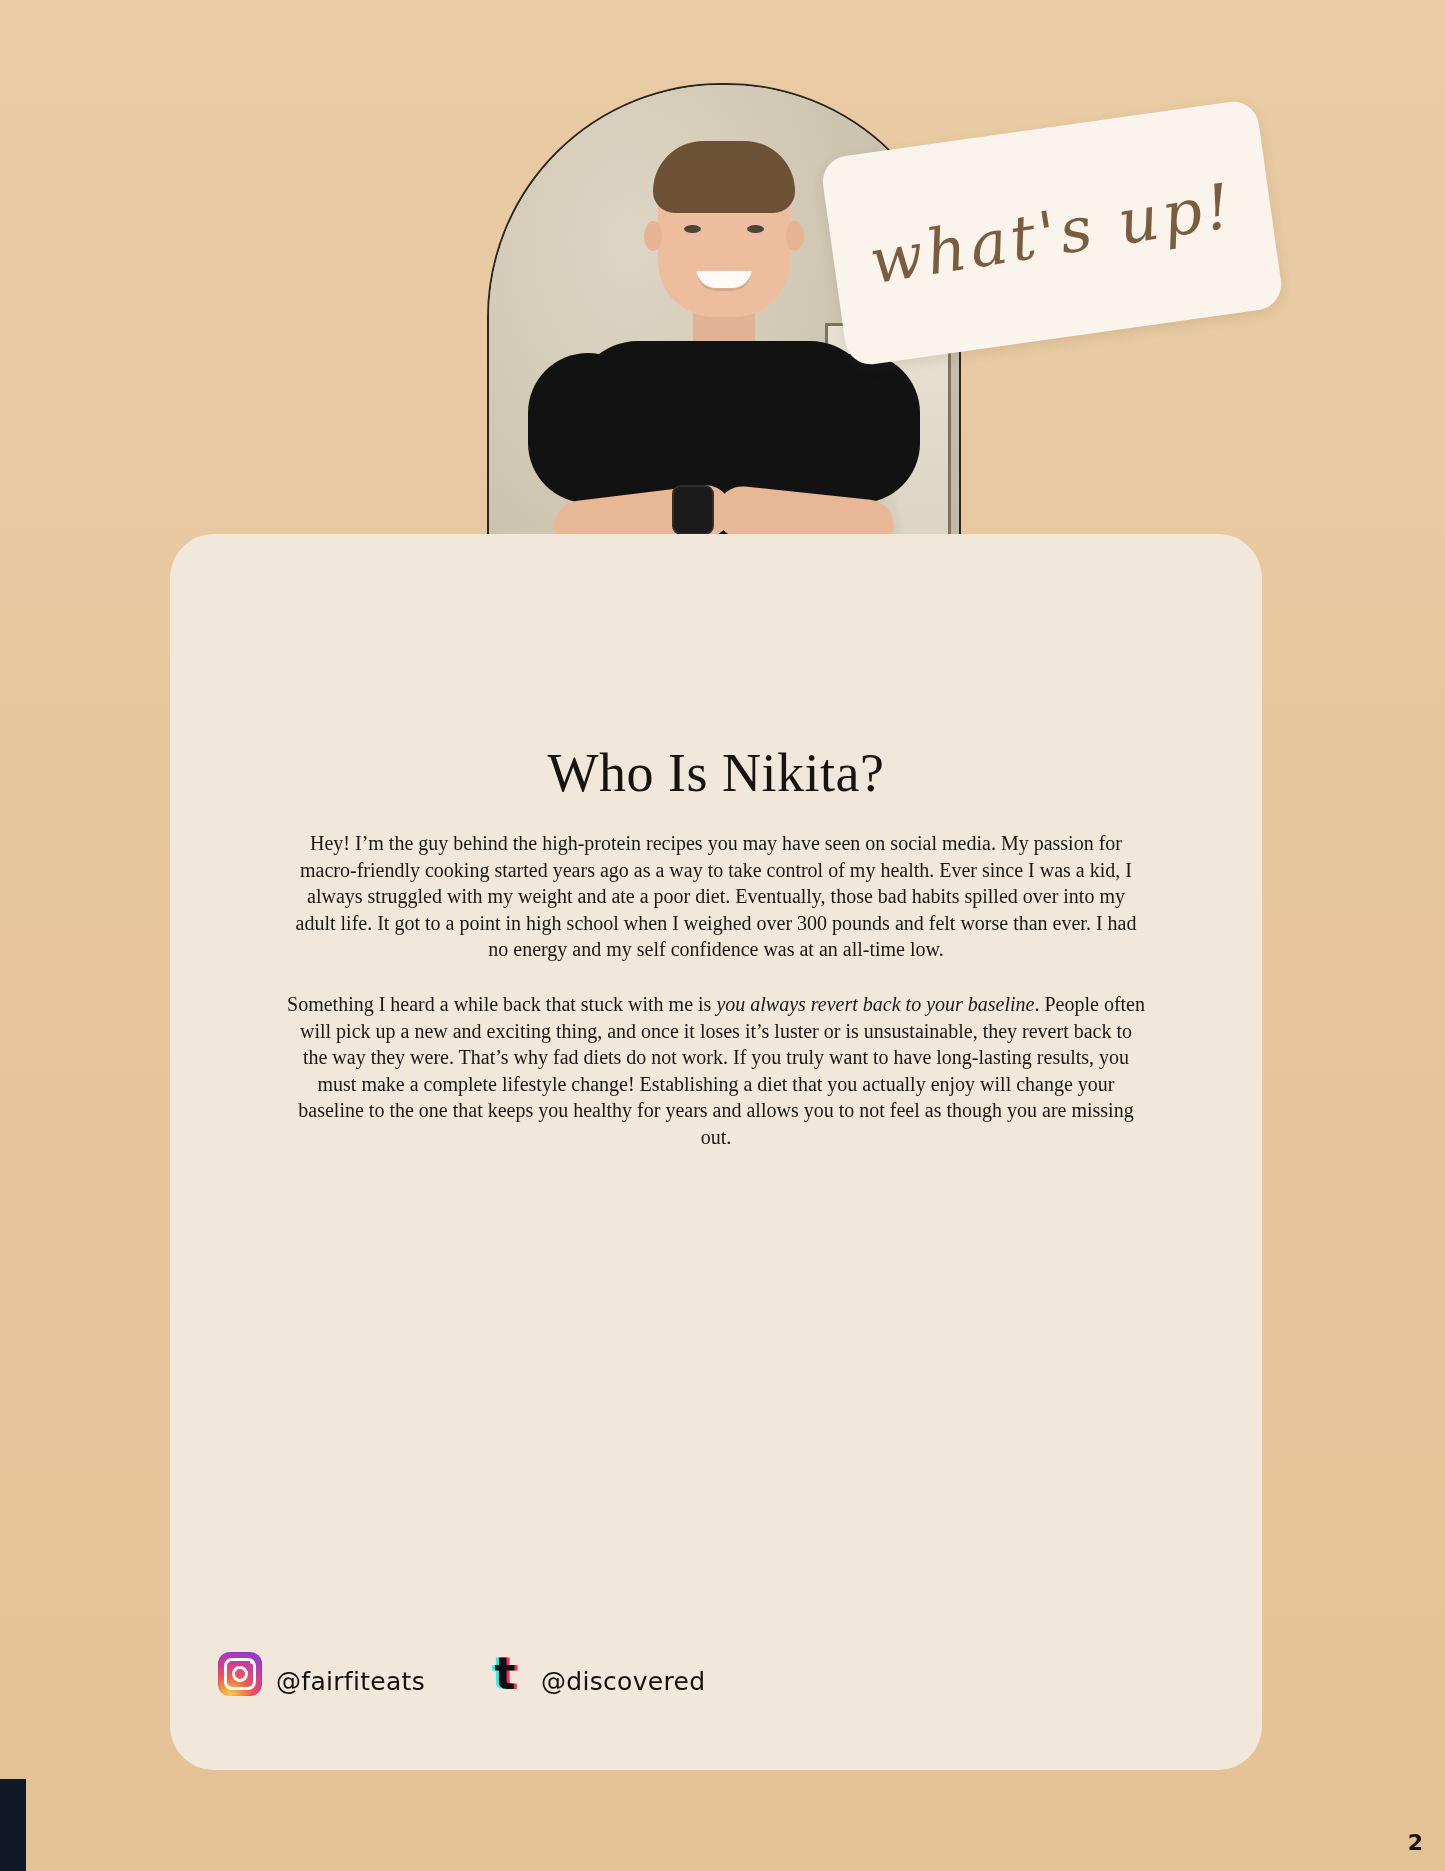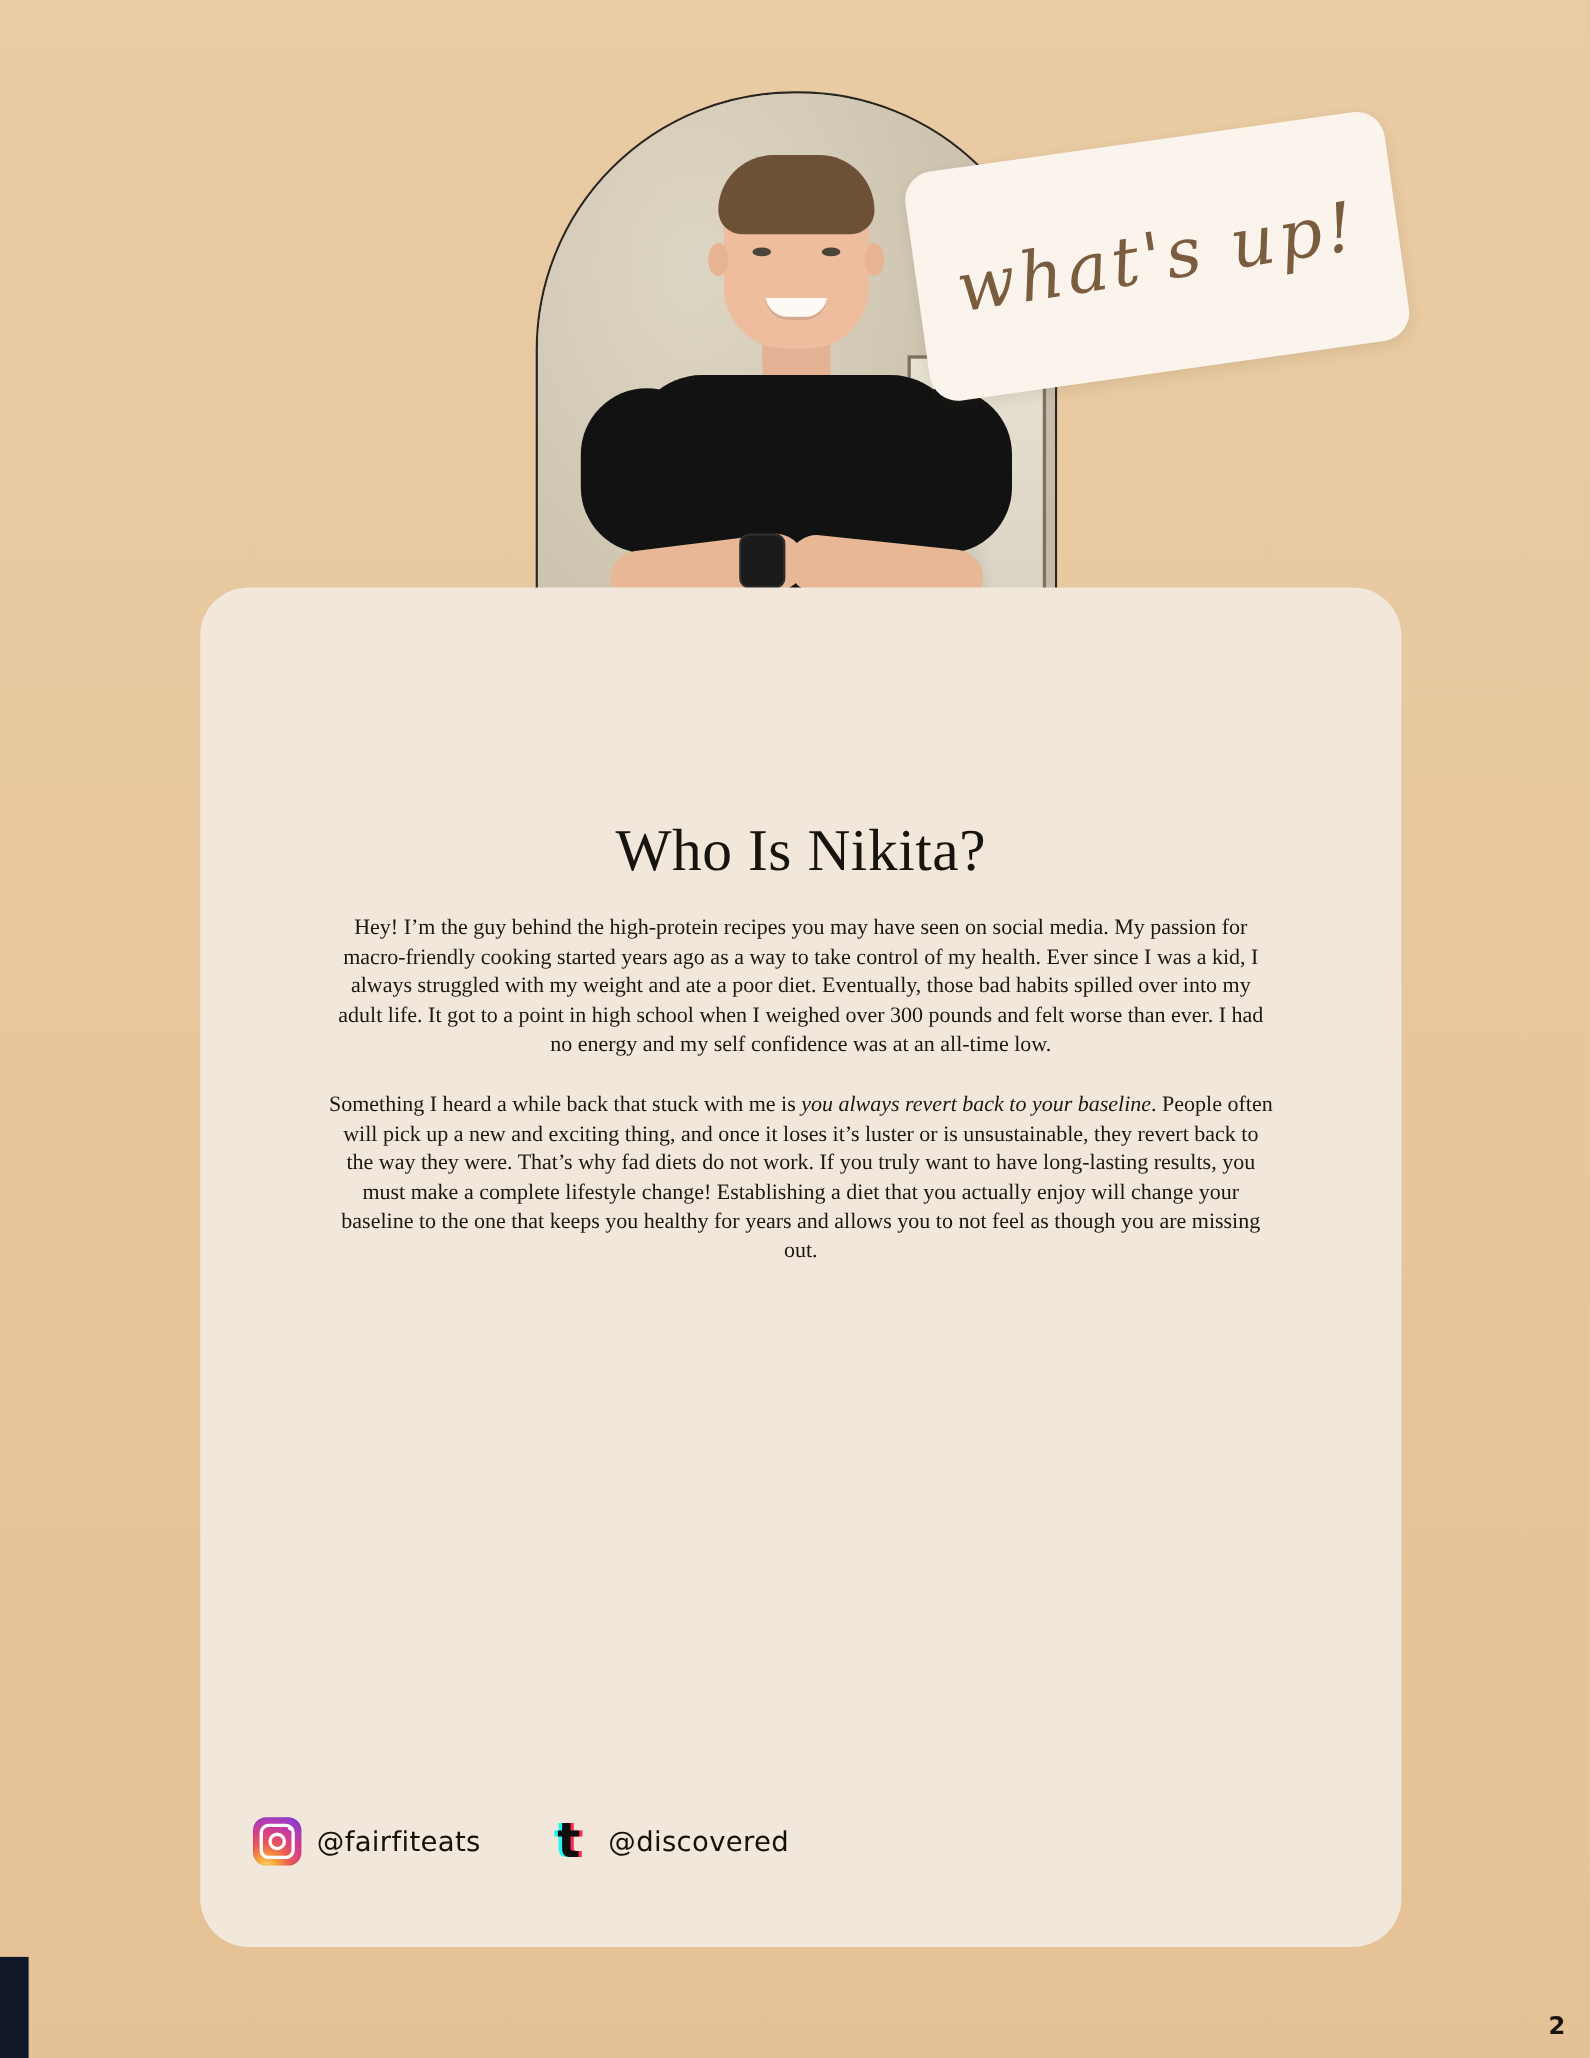--- a/index.html
+++ b/index.html
@@ -164,21 +164,21 @@
     font-size: 62px;
     color: #7a5c3e;
     letter-spacing: 4px;
     transform: rotate(-1deg);
     white-space: nowrap;
   }
 
   
   #content-card {
     position: absolute;
-    left: 182px;
+    left: 170px;
     top: 534px;
     width: 1092px;
     height: 1236px;
     background: #f1e7db;
     border-radius: 44px;
   }
 
   #page-title {
     margin: 0;
     padding-top: 208px;
@@ -203,21 +203,21 @@
 
   
   #social-row {
     position: absolute;
     left: 48px;
     bottom: 74px;
     display: flex;
     align-items: center;
     gap: 18px;
   }
-  .social-item { display: flex; align-items: center; gap: 14px; }
+  .social-item { display: flex; align-items: flex-end; gap: 14px; }
   .social-item + .social-item { margin-left: 40px; }
   .social-handle {
     font-family: "DejaVu Sans", sans-serif;
     font-size: 25px;
     color: #15110d;
     letter-spacing: .3px;
   }
   .ig-icon {
     width: 44px; height: 44px; border-radius: 12px;
     background: radial-gradient(circle at 28% 104%, #ffd86e 0%, #f8a13a 18%, #ec5b52 38%, #d53e8c 60%, #8f3bd3 90%);

